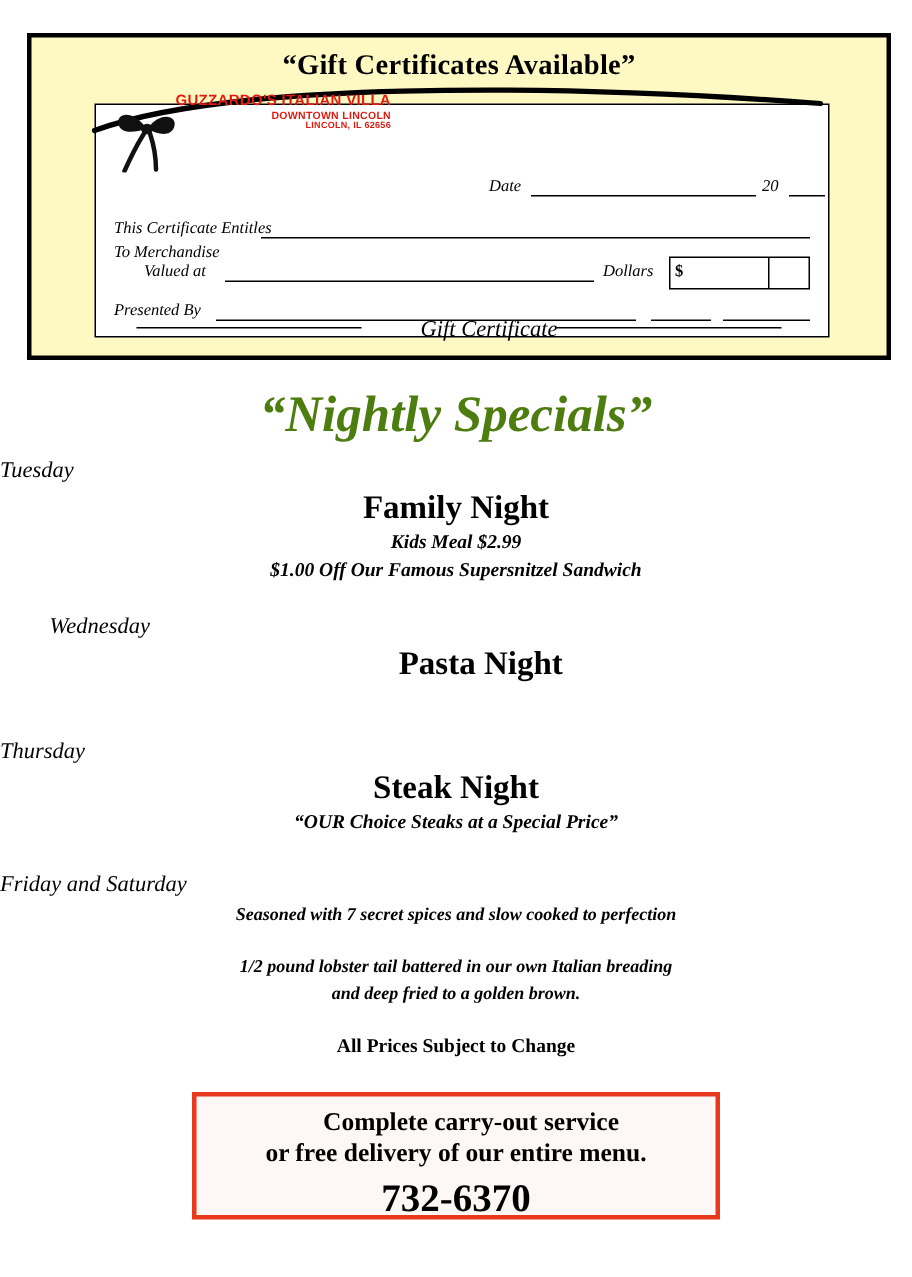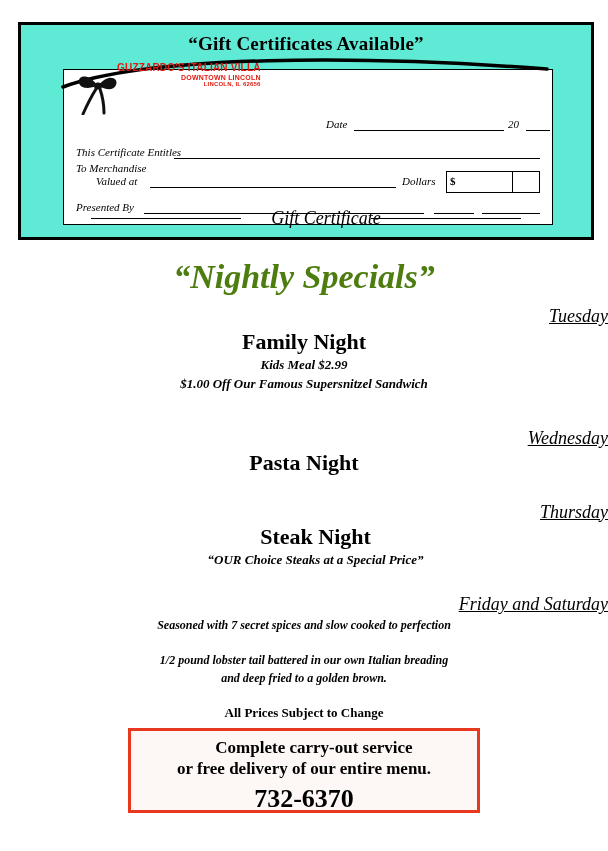--- a/index.html
+++ b/index.html
@@ -17,21 +17,21 @@
   }
 
   
   .cert-outer {
     position: absolute;
     left: 18px;
     top: 22px;
     width: 576px;
     height: 218px;
     border: 3px solid #000;
-    background: #5eead4;
+    background: #fef9c3;
     box-sizing: border-box;
   }
   .cert-title {
     text-align: center;
     font-family: "Liberation Serif", serif;
     font-weight: bold;
     font-size: 19px;
     margin-top: 8px;
     letter-spacing: 0.2px;
   }
@@ -124,21 +124,21 @@
   }
 
   .cert-bottom-label {
     position: absolute;
     left: 0;
     right: 0;
     bottom: 8px;
     text-align: center;
     font-family: "Liberation Serif", serif;
     font-style: italic;
-    font-size: 18px;
+    font-size: 15px;
     padding-left: 40px;
   }
   .cert-bottom-rule-l, .cert-bottom-rule-r {
     position: absolute;
     bottom: 18px;
     border-bottom: 1px solid #000;
     height: 0;
   }
   .cert-bottom-rule-l { left: 70px; width: 150px; }
   .cert-bottom-rule-r { right: 70px; width: 150px; }
@@ -151,27 +151,26 @@
     width: 608px;
     text-align: center;
     color: #4d7c0f;
     font-family: "Liberation Serif", serif;
     font-style: italic;
     font-weight: bold;
     font-size: 34px;
   }
 
   .day {
-    text-align: right;
-    font-family: "Liberation Serif", serif;
-    font-style: italic;
-    font-size: 18px;
+    text-align: left;
+    font-family: "Liberation Serif", serif;
+    font-style: italic;
+    font-size: 15px;
     margin: 0;
     line-height: 1.25;
-    text-decoration: underline;
   }
   .headline {
     text-align: center;
     font-family: "Liberation Serif", serif;
     font-weight: bold;
     font-size: 22px;
     margin: 1px 0 0 0;
     line-height: 1.2;
   }
   .sub {
@@ -300,26 +299,26 @@
 
 <div class="specials-body">
 
   <div class="blk">
     <p class="day">Tuesday</p>
     <p class="headline">Family Night</p>
     <p class="sub">Kids Meal $2.99</p>
     <p class="sub">$1.00 Off Our Famous Supersnitzel Sandwich</p>
   </div>
 
-  <div class="blk" style="margin-top:34px;">
+  <div class="blk" style="margin-top:20px;padding-left:33px;">
     <p class="day">Wednesday</p>
     <p class="headline">Pasta Night</p>
   </div>
 
-  <div class="blk" style="margin-top:24px;padding-left:23px;">
+  <div class="blk" style="margin-top:37px;">
     <p class="day">Thursday</p>
     <p class="headline">Steak Night</p>
     <p class="sub">“OUR Choice Steaks at a Special Price”</p>
   </div>
 
   <div class="blk" style="margin-top:24px;">
     <p class="day">Friday and Saturday</p>
     <p class="sub-light">Seasoned with 7 secret spices and slow cooked to perfection</p>
   </div>
 

